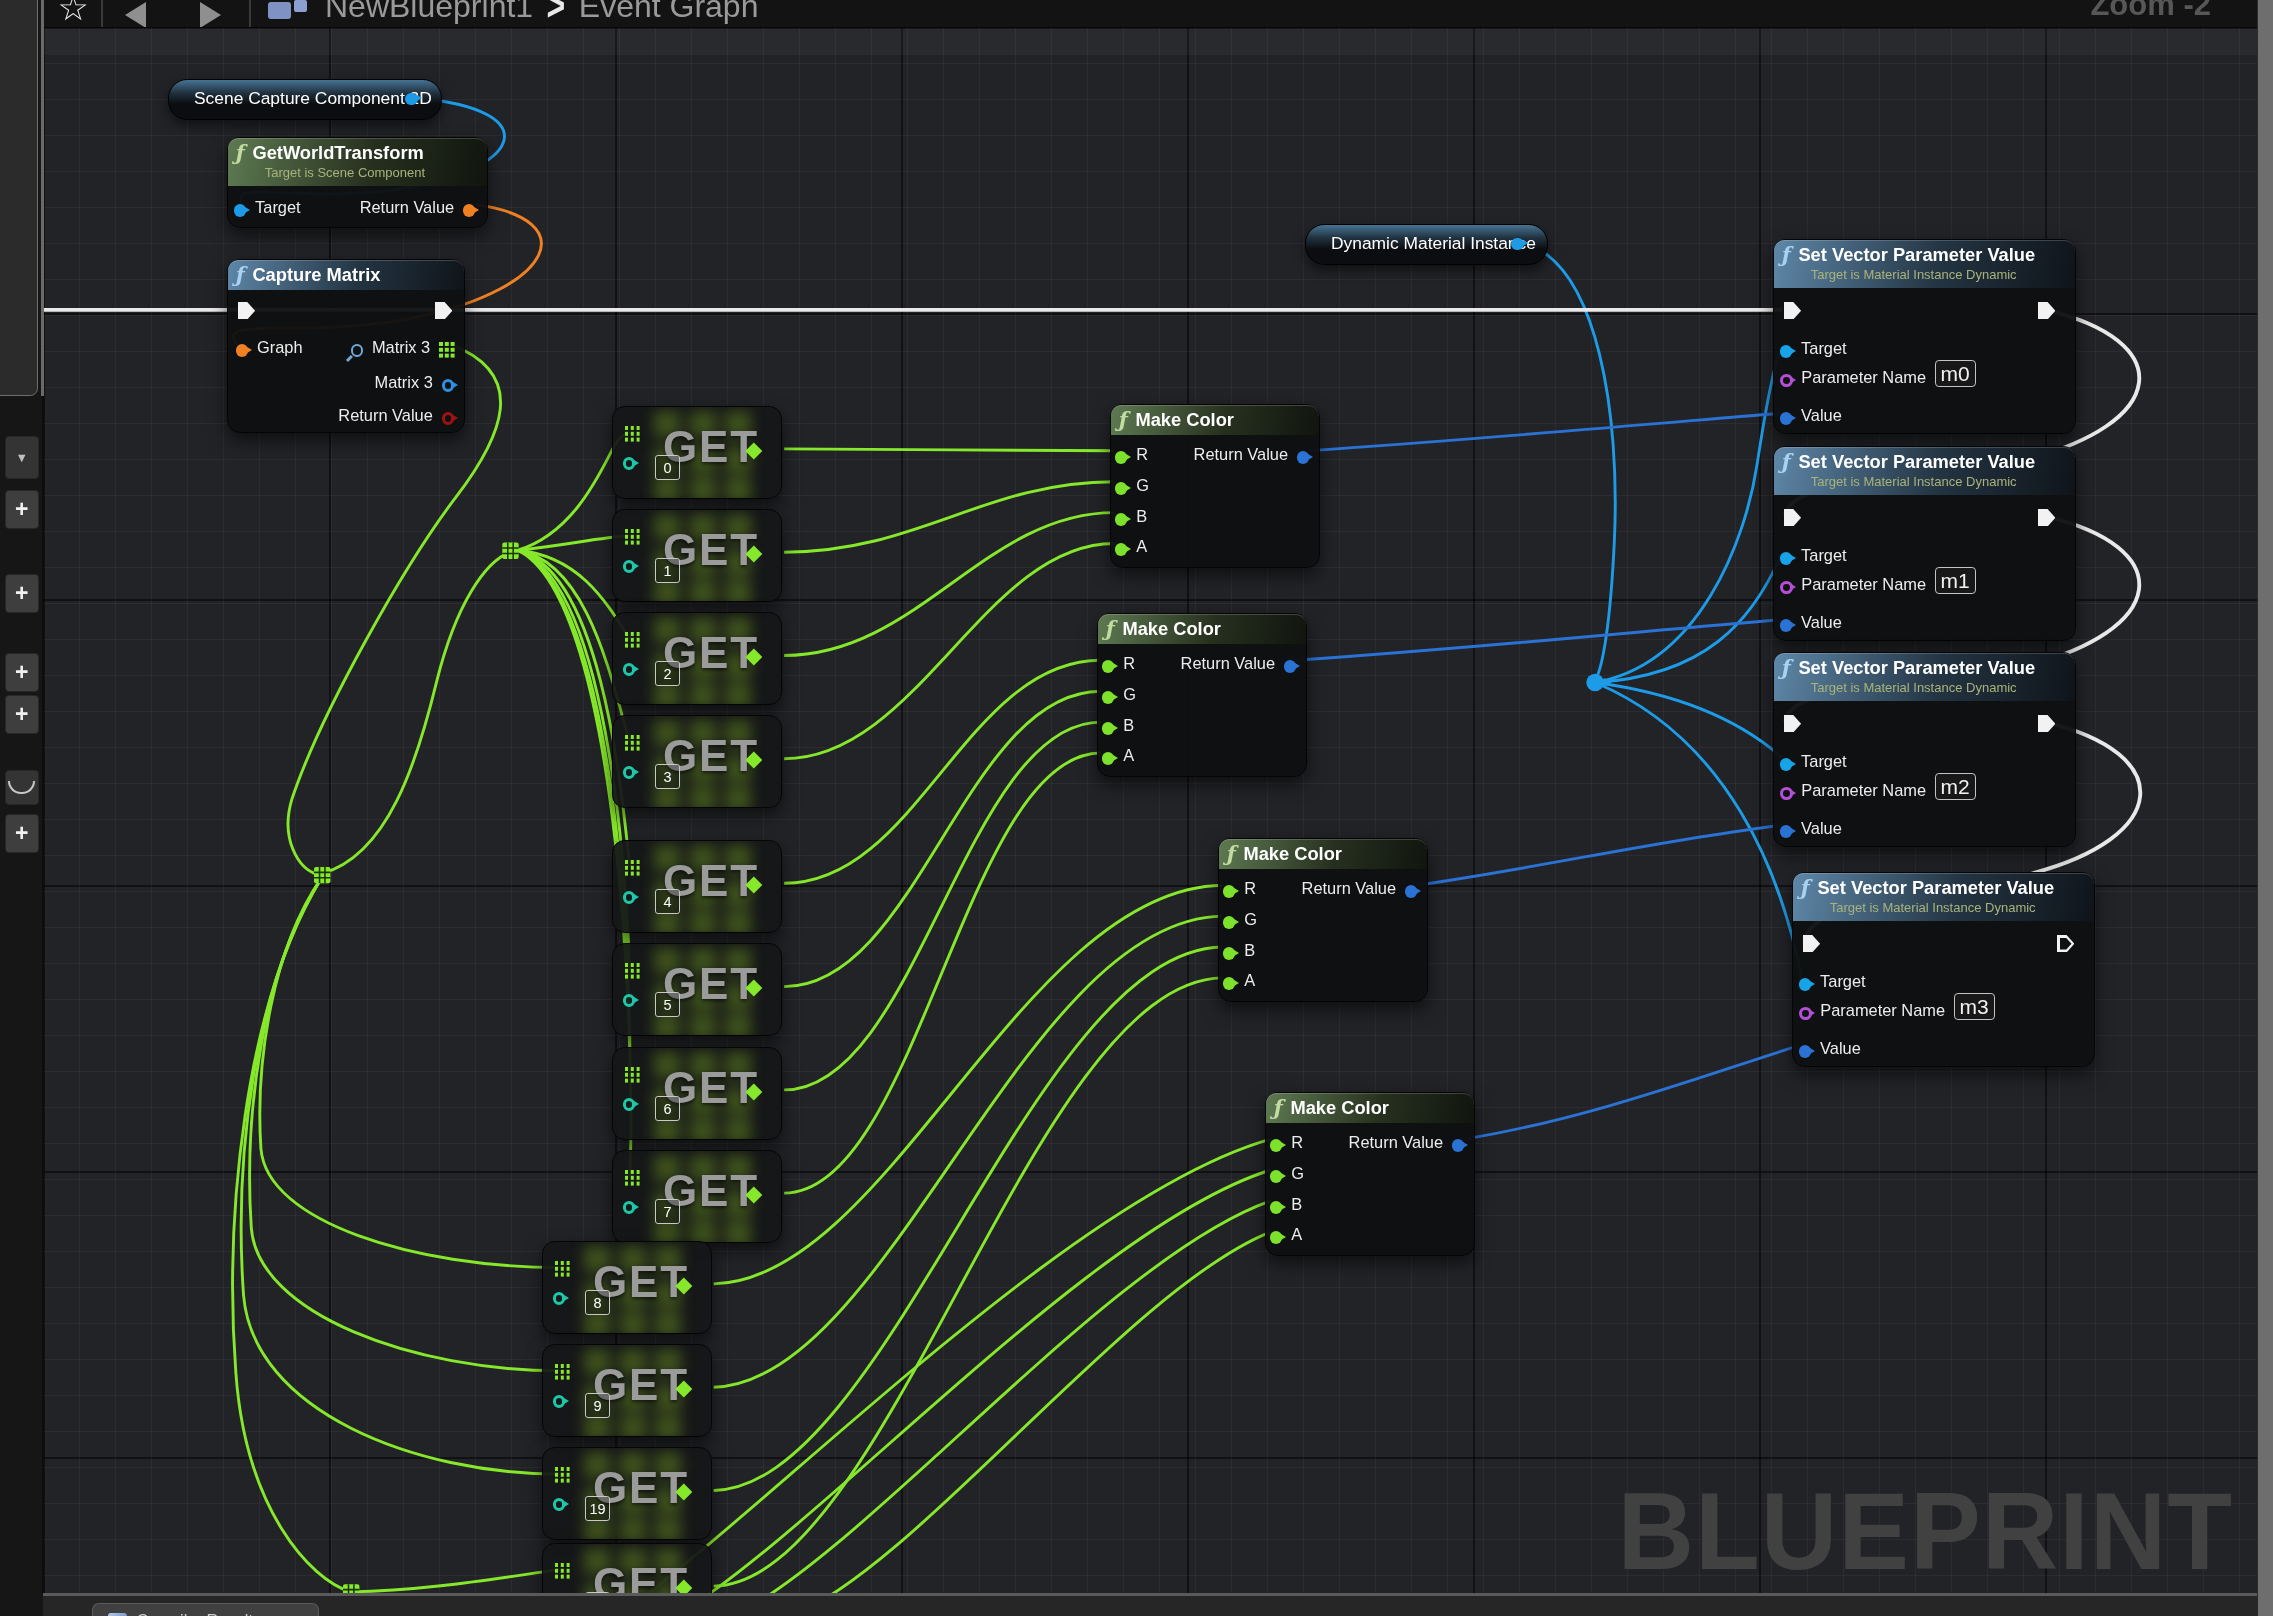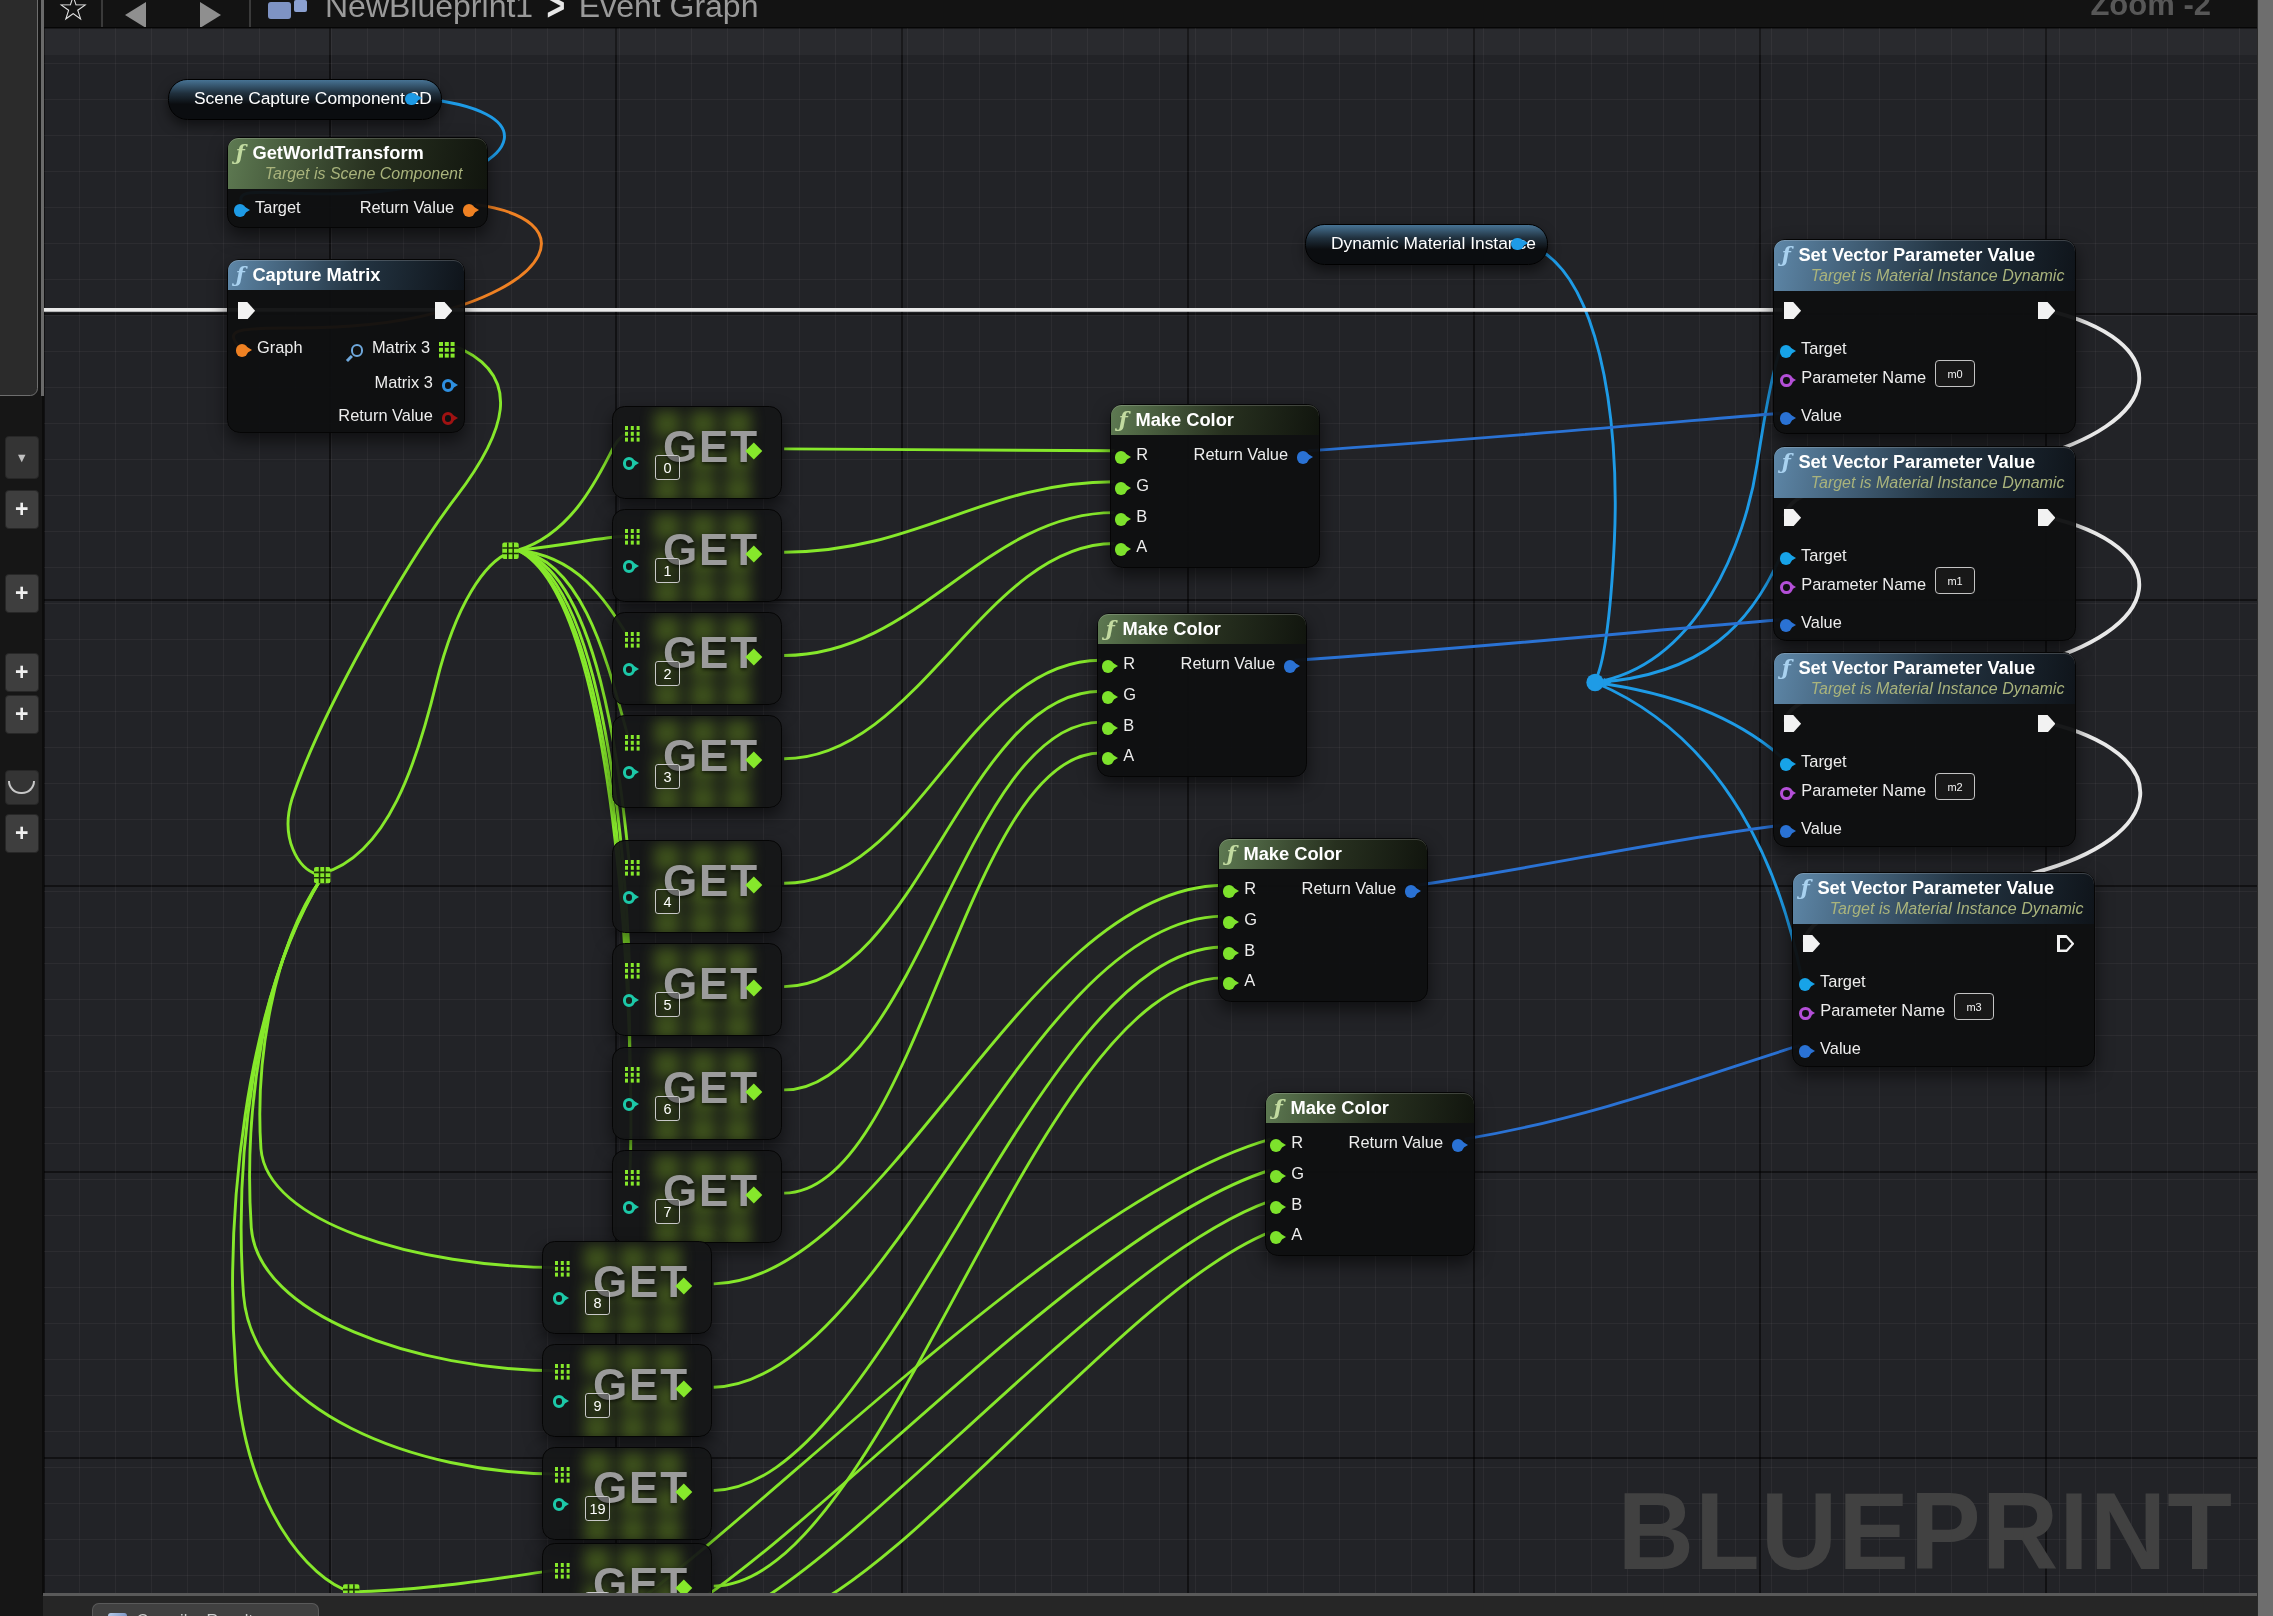--- a/index.html
+++ b/index.html
@@ -71,21 +71,21 @@
   .node{position:absolute;background:rgba(15,16,17,.96);border:1.9px solid #050505;
     border-radius:12.6px;box-shadow:0 7.7px 17.4px rgba(0,0,0,.55);color:#e6e6e6;font-size:16.4px;}
   .hdr{border-radius:10.6px 10.6px 0 0;padding:3.9px 9.7px 3.9px 7.7px;box-shadow:inset 0 1px rgba(255,255,255,.18);}
   .hdr-green{background:linear-gradient(100deg,#5e7a52 0%,#27301f 55%,#11150e 100%);}
   .hdr-blue{background:linear-gradient(100deg,#5e87a8 0%,#233442 55%,#0f141a 100%);}
   .t-row{display:flex;align-items:center;gap:7.7px;}
   .fn{font-family:"DejaVu Serif",serif;font-style:italic;font-size:21px;font-weight:bold;line-height:17.4px;}
   .fn-g{color:#c2dba0;}
   .fn-b{color:#a9d2f0;}
   .title{font-weight:bold;font-size:18.3px;color:#fff;white-space:nowrap;}
-  .sub{font-style:italic;font-size:16px;color:#a9b37c;margin:1px 0 1.9px 29px;white-space:nowrap;}
+  .sub{font-size:13px;color:#a9b37c;margin:1px 0 1.9px 29px;white-space:nowrap;}
   .row{position:absolute;display:flex;align-items:flex-end;gap:8.7px;height:23px;white-space:nowrap;}
   .lbl{font-size:16.4px;color:#ededed;}
 
   
   .p-round{width:12.6px;height:12.6px;border-radius:50%;background:var(--c);position:relative;flex:none;}
   .p-round::after{content:"";position:absolute;left:11.6px;top:2.9px;width:0;height:0;
     border-left:5.8px solid var(--c);border-top:3.4px solid transparent;border-bottom:3.4px solid transparent;}
   .p-hollow{width:6.8px;height:6.8px;border-radius:50%;border:3.9px solid var(--c);position:relative;flex:none;}
   .p-hollow::after{content:"";position:absolute;left:8.7px;top:0px;width:0;height:0;
     border-left:5.8px solid var(--c);border-top:3.4px solid transparent;border-bottom:3.4px solid transparent;}
@@ -95,21 +95,21 @@
   .p-grid{position:relative;width:15.4px;height:15.4px;flex:none;}
   .p-grid::before{content:"";position:absolute;left:0;top:0;width:3.9px;height:3.9px;background:var(--c);
     box-shadow:5.8px 0 var(--c),11.6px 0 var(--c),0 5.8px var(--c),5.8px 5.8px var(--c),11.6px 5.8px var(--c),
     0 11.6px var(--c),5.8px 11.6px var(--c),11.6px 11.6px var(--c);}
   .p-diamond{position:absolute;width:11.6px;height:11.6px;background:var(--c);transform:rotate(45deg);}
   .abs{position:absolute;}
   .mag{width:8.7px;height:8.7px;border:2.9px solid #6fa8dc;border-radius:50%;position:relative;flex:none;}
   .mag::after{content:"";position:absolute;left:-4.8px;top:8.7px;width:2.9px;height:6.8px;background:#6fa8dc;
     transform:rotate(45deg);}
   .pbox{min-width:29px;height:25px;border:1.9px solid #c4c4c4;border-radius:3.9px;color:#f2f2f2;
-    font-size:11px;display:flex;align-items:center;justify-content:center;padding:0 4.8px;
+    font-size:21px;display:flex;align-items:center;justify-content:center;padding:0 4.8px;
     background:rgba(30,30,30,.6);}
 
   
   .pill{position:absolute;height:39px;border-radius:19.3px;border:1.9px solid #000;
     background:linear-gradient(to bottom,#477394 0%,#20303d 34%,#0b0d10 62%,#0b0d10 100%);
     box-shadow:0 5.8px 11.6px rgba(0,0,0,.5);color:#fff;}
   .pill-lbl{position:absolute;left:25px;top:7.7px;font-size:17.4px;white-space:nowrap;}
 
   
   .get-node{width:168px;height:91px;overflow:hidden;background:#151617f0;}

